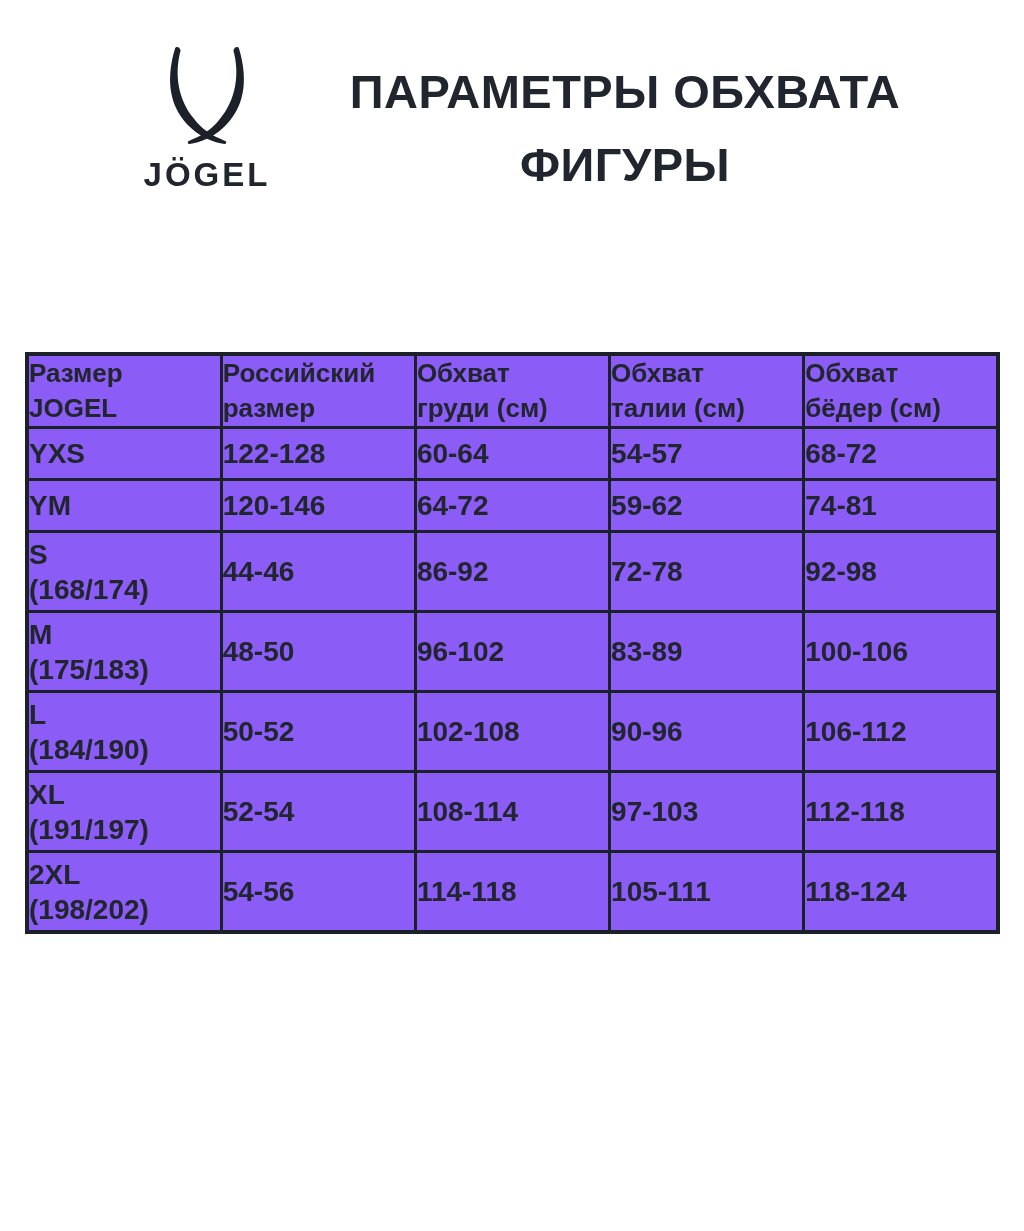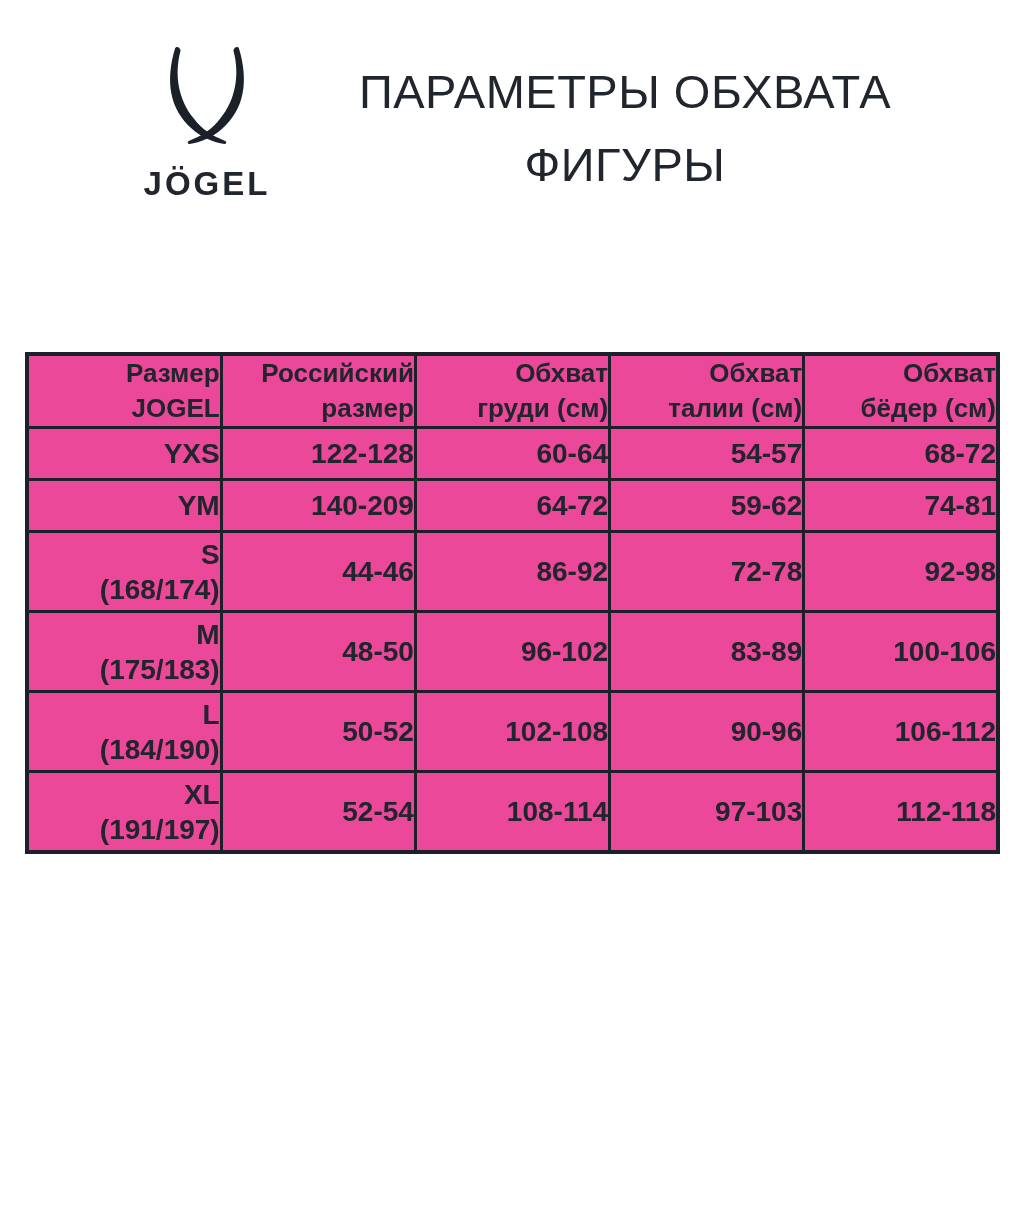--- a/index.html
+++ b/index.html
@@ -23,54 +23,54 @@
     width: 178px;
     text-align: center;
   }
   .logo svg {
     display: block;
     margin: 0 auto;
     width: 116px;
     height: 110px;
   }
   .wordmark {
-    margin-top: 9px;
+    margin-top: 0;
     font-size: 33px;
     font-weight: bold;
     letter-spacing: 3px;
   }
   .title {
     position: absolute;
     left: 262px;
     top: 56px;
     width: 726px;
     text-align: center;
     font-size: 47px;
     line-height: 1.55;
-    font-weight: normal;
+    font-weight: bold;
     letter-spacing: 0.5px;
     white-space: pre-line;
   }
   table.size-table {
     position: absolute;
     left: 25px;
     top: 352px;
     width: 975px;
     border-collapse: collapse;
     table-layout: fixed;
     border: 4px solid #1b2029;
   }
   .size-table th,
   .size-table td {
     border: 3px solid #1b2029;
-    text-align: right;
+    text-align: left;
     vertical-align: middle;
     white-space: pre-line;
     padding: 0;
-    background: #ec4899;
+    background: #8b5cf6;
   }
   .size-table th {
     height: 67px;
     font-size: 26px;
     font-weight: bold;
     line-height: 1.35;
   }
   .size-table td {
     height: 49px;
     font-size: 28px;
@@ -117,21 +117,21 @@
     <tbody>
       <tr>
         <td>YXS</td>
         <td>122-128</td>
         <td>60-64</td>
         <td>54-57</td>
         <td>68-72</td>
       </tr>
       <tr>
         <td>YM</td>
-        <td>140-209</td>
+        <td>120-146</td>
         <td>64-72</td>
         <td>59-62</td>
         <td>74-81</td>
       </tr>
       <tr class="tall">
         <td>S
 (168/174)</td>
         <td>44-46</td>
         <td>86-92</td>
         <td>72-78</td>
@@ -154,16 +154,24 @@
         <td>106-112</td>
       </tr>
       <tr class="tall">
         <td>XL
 (191/197)</td>
         <td>52-54</td>
         <td>108-114</td>
         <td>97-103</td>
         <td>112-118</td>
       </tr>
+      <tr class="tall">
+        <td>2XL
+(198/202)</td>
+        <td>54-56</td>
+        <td>114-118</td>
+        <td>105-111</td>
+        <td>118-124</td>
+      </tr>
     </tbody>
   </table>
 
 </div>
 
 </body></html>

